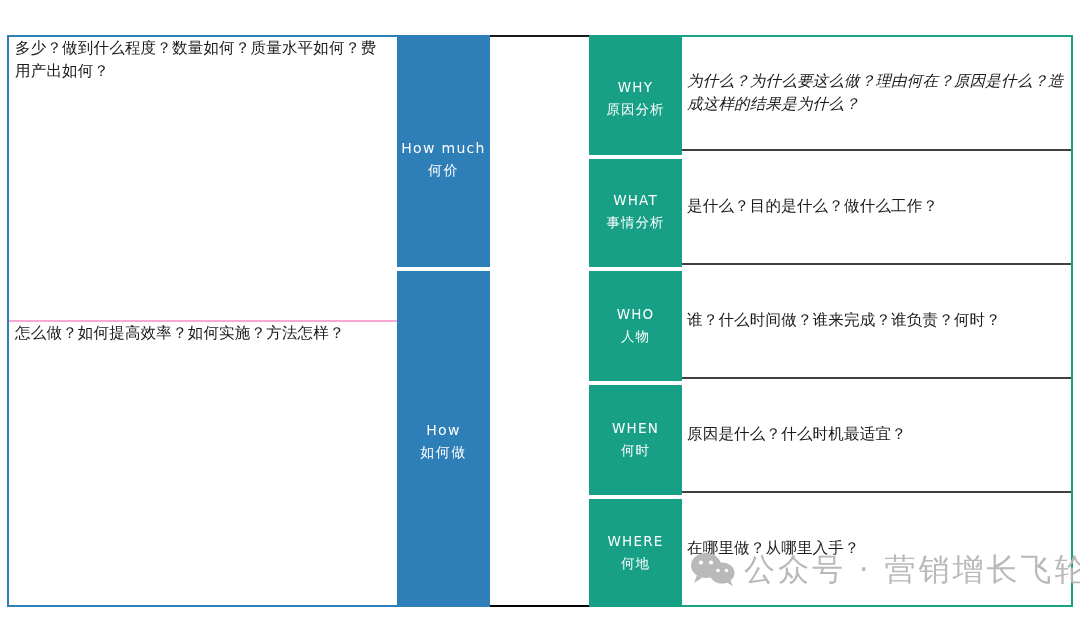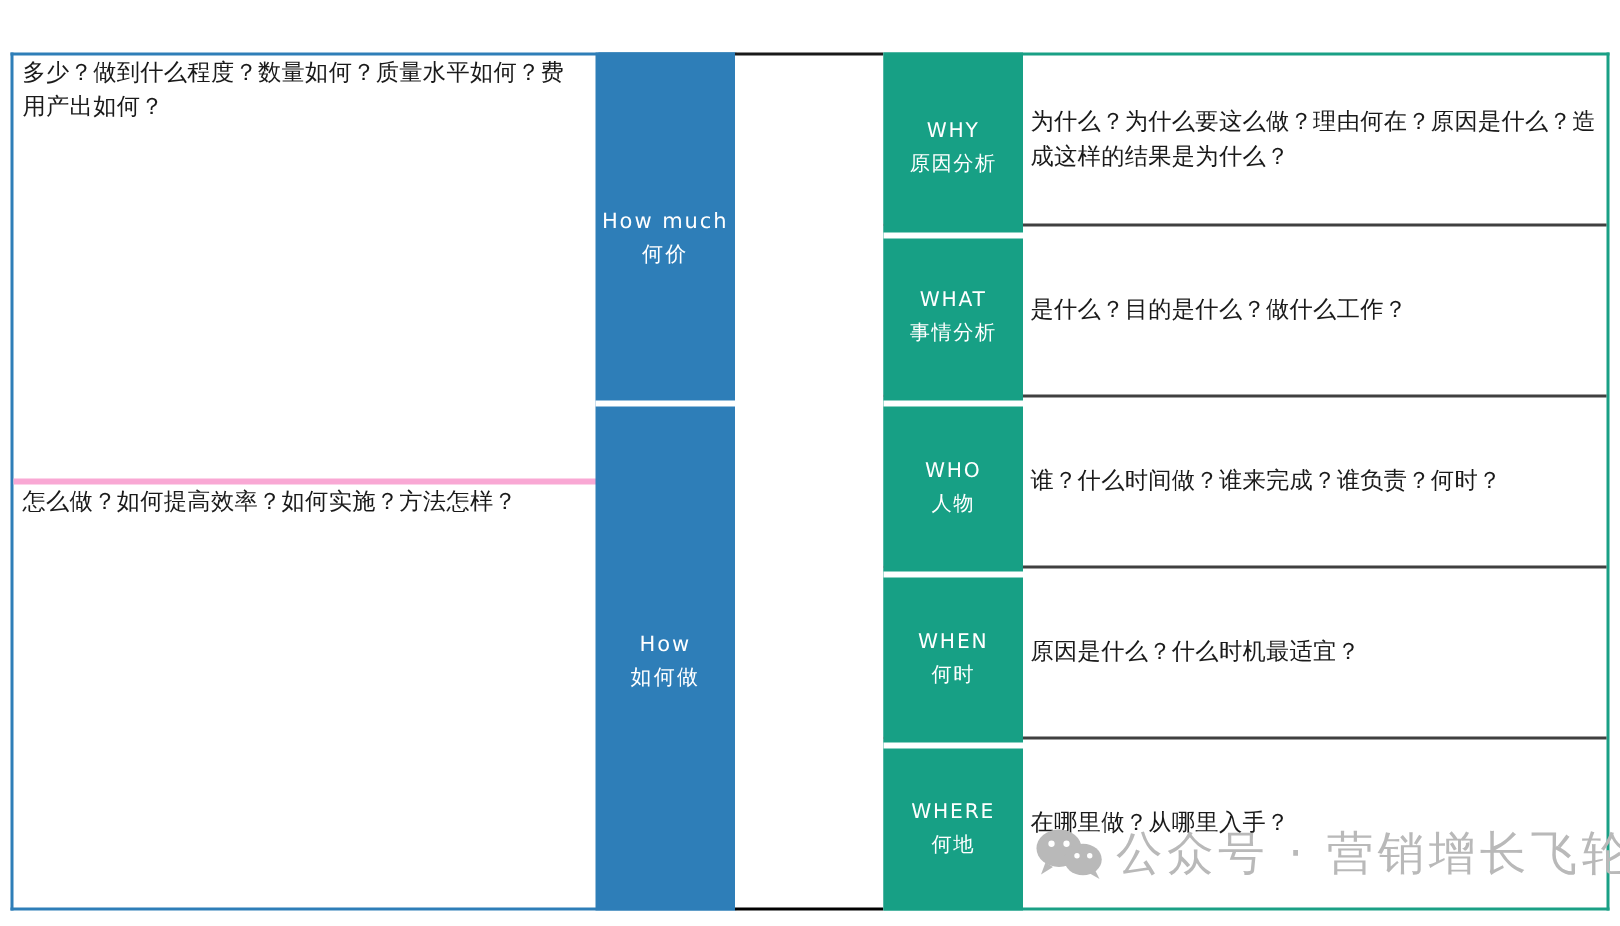--- a/index.html
+++ b/index.html
@@ -37,21 +37,21 @@
     background: #ffffff;
   }
   .left-row {
     display: flex;
     flex-direction: row;
     box-sizing: border-box;
     flex: 1 1 0;
     min-height: 0;
   }
   .left-row + .left-row {
-    border-top: 4px solid #f9a8d4;
+    border-top: 2px solid #f9a8d4;
   }
   .left-q {
     flex: 1 1 auto;
     display: flex;
     align-items: flex-start;
     padding: 0 10px 0 6px;
     box-sizing: border-box;
     font-size: 15.5px;
     line-height: 1.5;
     color: #1a1a1a;
@@ -165,21 +165,21 @@
     flex: 1 1 auto;
     display: flex;
     align-items: center;
     padding: 0 8px 0 6px;
     box-sizing: border-box;
     font-size: 15.5px;
     line-height: 1.5;
     color: #1a1a1a;
     letter-spacing: 0.2px;
   }
-  .right-row.r-why .right-q { padding-right: 2px; }
+  .right-row.r-why .right-q { padding-right: 2px; font-style: italic; }
 
   
   .teal-band {
     position: absolute;
     left: 589px;
     top: 35px;
     width: 93px;
     height: 572px;
     background: #17A085;
     z-index: 1;

